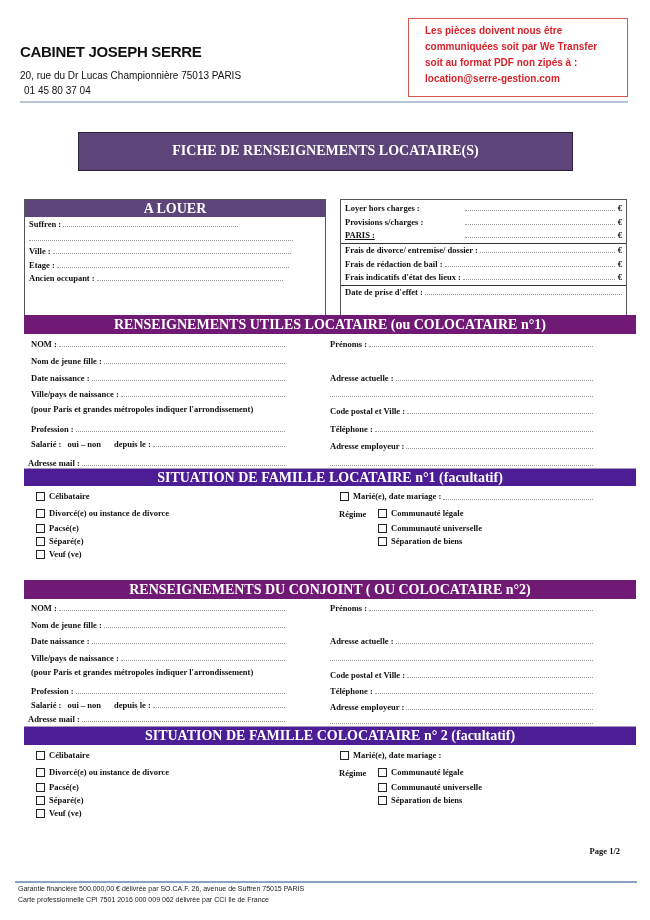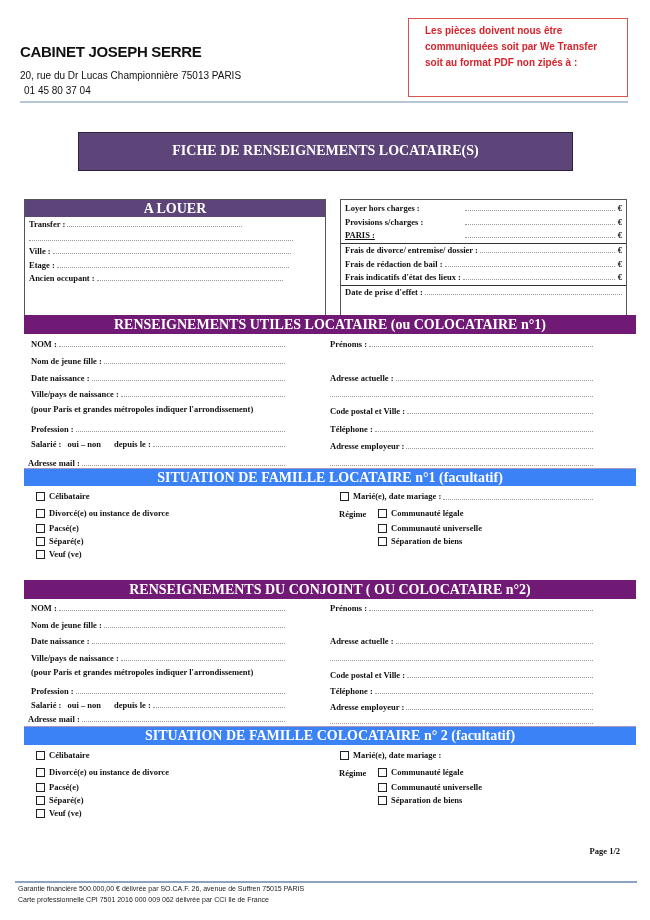--- a/index.html
+++ b/index.html
@@ -24,21 +24,21 @@
   .dots { flex: 1; border-bottom: 1px dotted #999; height: 9px; margin-left: 2px; }
   .euro { margin-left: 3px; font-size: 8.5px; font-weight: bold; }
 
   .loyer-box { left: 340px; top: 199px; width: 287px; height: 131px; border: 1.5px solid #555; }
   .loyer-section { padding: 0 4px; }
   .loyer-sep { height: 1.5px; background: #333; }
   .underline { text-decoration: underline; }
 
   
   .sec-dark { background: #701a75; color: #fff; font-weight: bold; text-align: center; font-size: 14px; }
-  .sec-light { background: #3b82f6; color: #fff; font-weight: bold; text-align: center; font-size: 14px; }
+  .sec-light { background: #4c1d95; color: #fff; font-weight: bold; text-align: center; font-size: 14px; }
 
   .field { font-size: 8.5px; font-weight: bold; display: flex; align-items: baseline; white-space: nowrap; }
   .field .dots { height: 8px; }
   .line-only { border-bottom: 1px dotted #999; height: 1px; }
   .section-rule { height: 1px; background: #a796c0; }
 
   .cb { display: flex; align-items: center; font-size: 8.5px; font-weight: bold; white-space: nowrap; }
   .box { width: 9px; height: 9px; border: 1px solid #222; margin-right: 4px; display: inline-block; flex: none; }
 
   .page-num { right: 30px; top: 810px; font-size: 8.5px; font-weight: bold; margin-top: 36px; }
@@ -48,30 +48,31 @@
 </head>
 <body>
 
 <div class="abs company-name">CABINET JOSEPH SERRE</div>
 <div class="abs company-addr">20, rue du Dr Lucas Championnière 75013 PARIS</div>
 <div class="abs company-phone">01 45 80 37 04</div>
 <div class="abs notice">
   <div>Les pièces doivent nous être</div>
   <div>communiquées soit par We Transfer</div>
   <div>soit au format PDF non zipés à :</div>
+  <div>location@serre-gestion.com</div>
 </div>
 <div class="abs header-rule"></div>
 
 <div class="abs title-bar">FICHE DE RENSEIGNEMENTS LOCATAIRE(S)</div>
 
 <div class="abs louer-box">
   <div class="louer-head">A LOUER</div>
   <div style="padding:1px 4px 0 4px;">
     <div class="frow">
-        <span>Transfer :</span>
+        <span>Suffren :</span>
         <span class="dots" style="flex:none;width:175px;"></span>
       </div>
     <div class="frow">
         <span class="dots" style="margin-left:0;flex:none;width:264px;"></span>
       </div>
     <div class="frow">
         <span>Ville :</span>
         <span class="dots" style="flex:none;width:238px;"></span>
       </div>
     <div class="frow">

